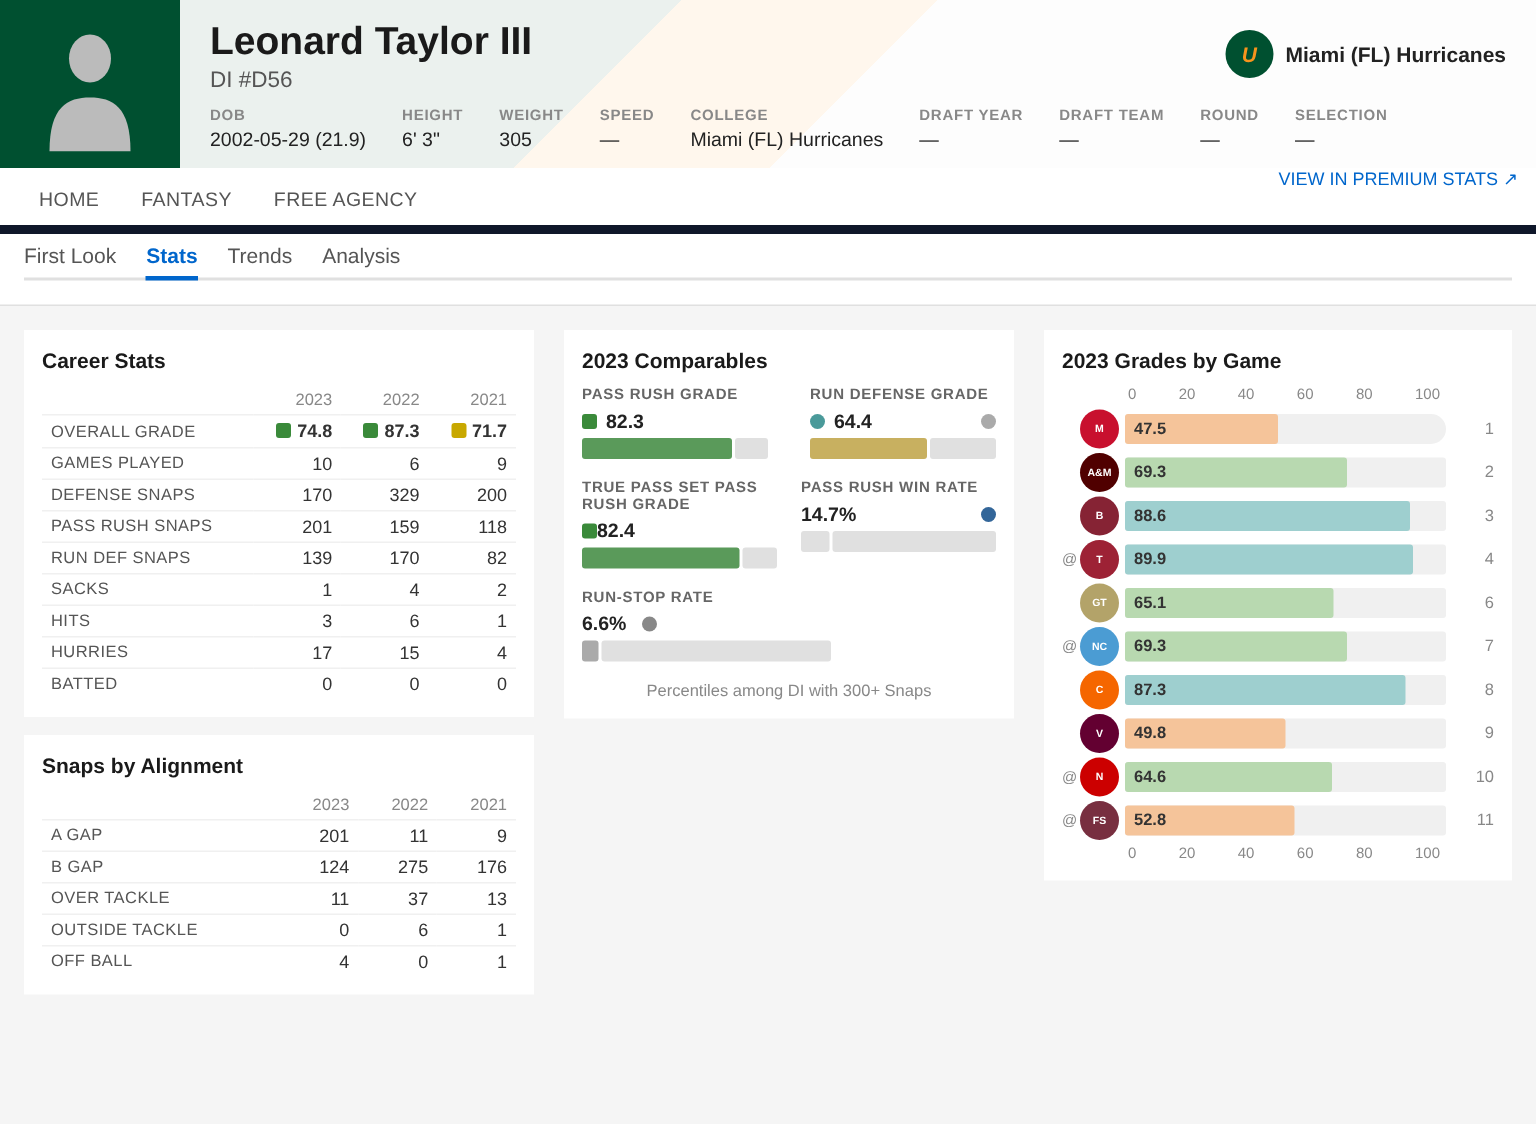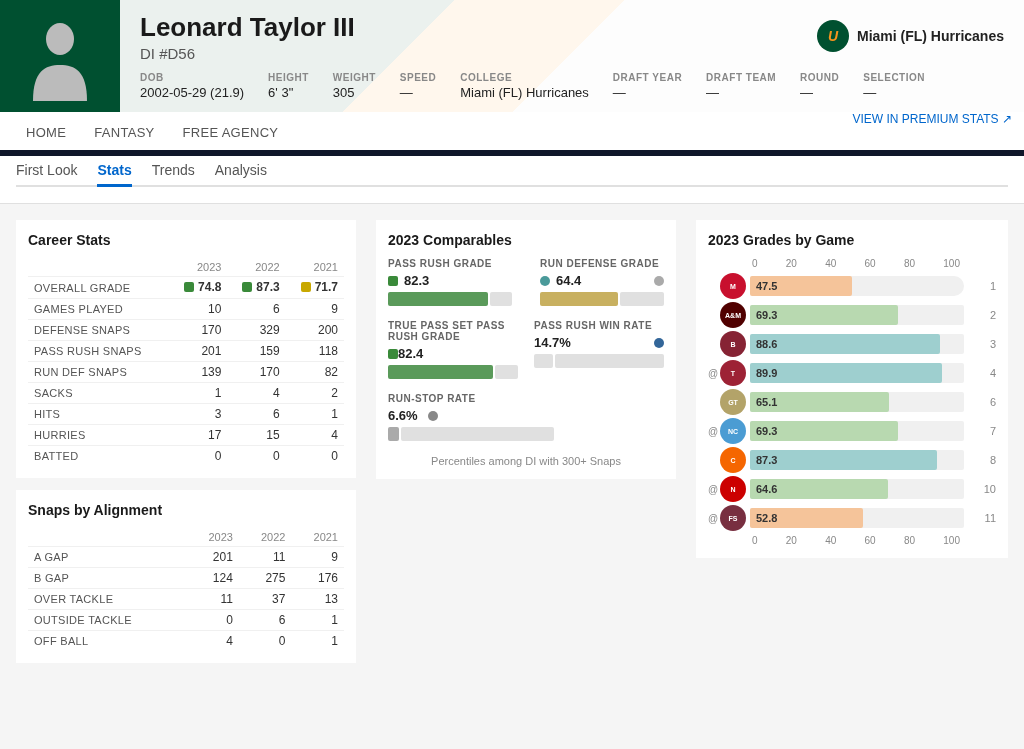--- a/index.html
+++ b/index.html
@@ -411,20 +411,30 @@
             <span style="width: 12px; font-size: 10px; color: rgb(136, 136, 136); flex-shrink: 0;"></span>
             <div style="width: 26px; height: 26px; border-radius: 50%; background: rgb(245, 102, 0); display: flex; align-items: center; justify-content: center; font-size: 7px; font-weight: 700; color: rgb(255, 255, 255); margin-right: 4px; flex-shrink: 0;">C</div>
             <div style="flex: 1 1 0%; position: relative; height: 20px; background: rgb(240, 240, 240); border-radius: 2px;">
               <div style="width: 87.3%; height: 100%; background: rgb(158, 207, 207); border-radius: 2px; display: flex; align-items: center; padding-left: 6px;">
                 <span style="font-size: 11px; font-weight: 700; color: rgb(51, 51, 51);">87.3</span>
               </div>
             </div>
             <span style="width: 28px; text-align: right; font-size: 11px; color: rgb(136, 136, 136); margin-left: 4px; flex-shrink: 0;">8</span>
           </div>
           <div style="display: flex; align-items: center; margin-bottom: 3px; height: 26px;">
+            <span style="width: 12px; font-size: 10px; color: rgb(136, 136, 136); flex-shrink: 0;"></span>
+            <div style="width: 26px; height: 26px; border-radius: 50%; background: rgb(99, 0, 49); display: flex; align-items: center; justify-content: center; font-size: 7px; font-weight: 700; color: rgb(255, 255, 255); margin-right: 4px; flex-shrink: 0;">V</div>
+            <div style="flex: 1 1 0%; position: relative; height: 20px; background: rgb(240, 240, 240); border-radius: 2px;">
+              <div style="width: 49.8%; height: 100%; background: rgb(245, 196, 154); border-radius: 2px; display: flex; align-items: center; padding-left: 6px;">
+                <span style="font-size: 11px; font-weight: 700; color: rgb(51, 51, 51);">49.8</span>
+              </div>
+            </div>
+            <span style="width: 28px; text-align: right; font-size: 11px; color: rgb(136, 136, 136); margin-left: 4px; flex-shrink: 0;">9</span>
+          </div>
+          <div style="display: flex; align-items: center; margin-bottom: 3px; height: 26px;">
             <span style="width: 12px; font-size: 10px; color: rgb(136, 136, 136); flex-shrink: 0;">@</span>
             <div style="width: 26px; height: 26px; border-radius: 50%; background: rgb(204, 0, 0); display: flex; align-items: center; justify-content: center; font-size: 7px; font-weight: 700; color: rgb(255, 255, 255); margin-right: 4px; flex-shrink: 0;">N</div>
             <div style="flex: 1 1 0%; position: relative; height: 20px; background: rgb(240, 240, 240); border-radius: 2px;">
               <div style="width: 64.6%; height: 100%; background: rgb(184, 217, 176); border-radius: 2px; display: flex; align-items: center; padding-left: 6px;">
                 <span style="font-size: 11px; font-weight: 700; color: rgb(51, 51, 51);">64.6</span>
               </div>
             </div>
             <span style="width: 28px; text-align: right; font-size: 11px; color: rgb(136, 136, 136); margin-left: 4px; flex-shrink: 0;">10</span>
           </div>
           <div style="display: flex; align-items: center; margin-bottom: 3px; height: 26px;">

